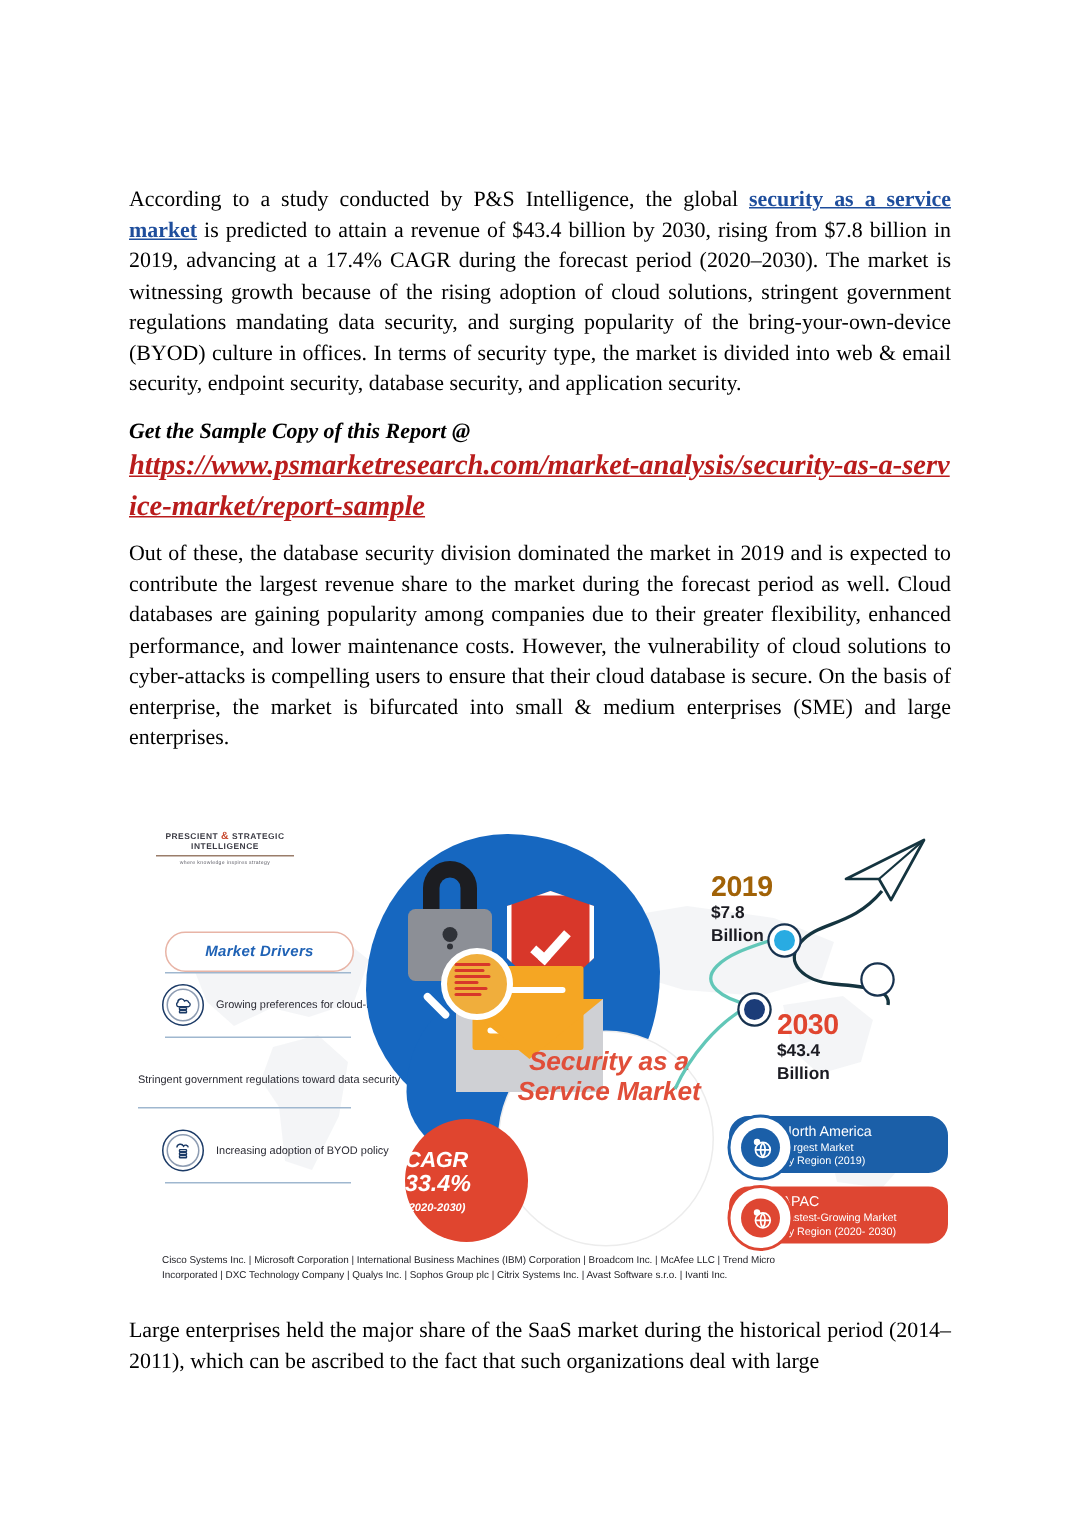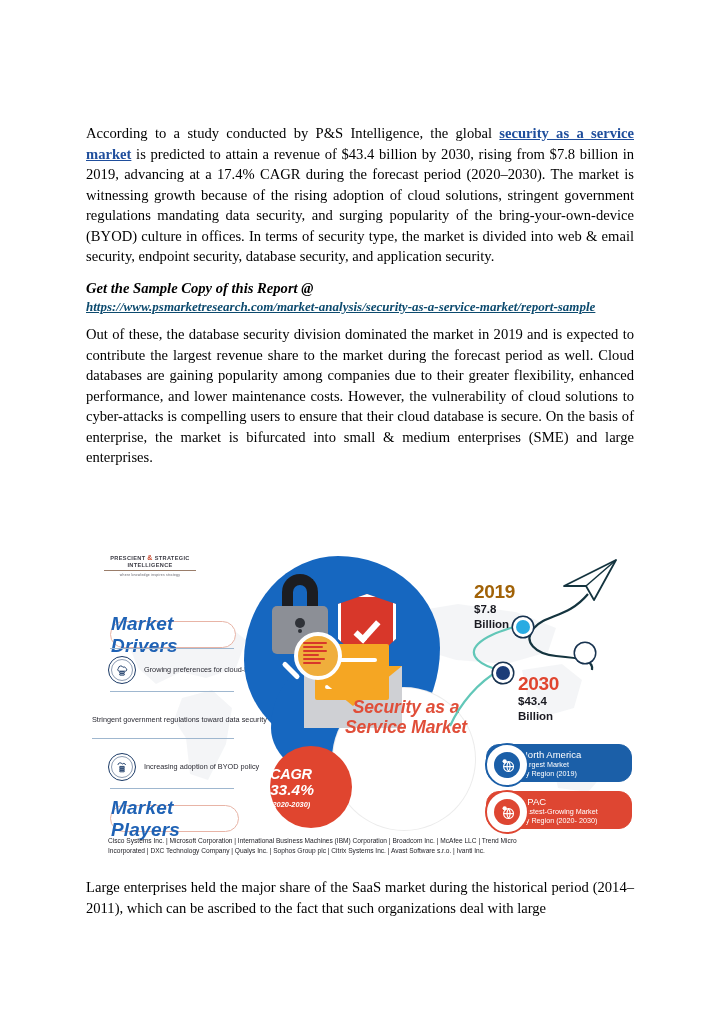--- a/index.html
+++ b/index.html
@@ -37,22 +37,22 @@
 
   a.inline-link, .inline-link {
     color:#1F4E9C;
     text-decoration:underline;
     font-weight:bold;
   }
   .sample-label {
     font-size:14.6px; font-weight:bold; font-style:italic; line-height:1.405;
   }
   .sample-url {
-    font-size:13px; font-weight:bold; font-style:italic; line-height:1.405;
-    color:#0c4a6e; text-decoration:underline; word-break:break-all; display:block;
+    font-size:19px; font-weight:bold; font-style:italic; line-height:1.405;
+    color:#b91c1c; text-decoration:underline; word-break:break-all; display:block;
   }
 
   
   .info {
     position:absolute; left:86px; top:548px; width:548px; height:320px;
     background:#ffffff; overflow:hidden;
     font-family:"Liberation Sans", sans-serif;
   }
   .map-bg {
     position:absolute; left:0; top:0; width:548px; height:320px;
@@ -71,21 +71,21 @@
   .logo-rule { height:1px; background:#9a7d6a; margin:2px 0 1.5px 0; }
   .logo-tag { font-size:3.4px; color:#5d5d66; letter-spacing:0.25px; }
 
   .pill {
     position:absolute;
     border:1.2px solid #e8b4a6;
     border-radius:14px;
     background:#ffffff;
     color:#1F62B5;
     font-weight:bold; font-style:italic;
-    font-size:19px;
+    font-size:10px;
     display:flex; align-items:center; justify-content:center;
     letter-spacing:0.2px;
   }
   #pill-drivers { left:24px; top:73px; width:124px; height:25px; }
   #pill-players { left:24px; top:257px; width:127px; height:25px; }
 
   .driver {
     position:absolute; display:flex; align-items:center;
   }
   .driver .dtext {
@@ -282,21 +282,20 @@
         <span>PRESCIENT</span>
         <span class="logo-amp">&amp;</span>
         <span>STRATEGIC</span>
       </div>
       <div class="logo-l2">INTELLIGENCE</div>
       <div class="logo-rule"></div>
       <div class="logo-tag">where knowledge inspires strategy</div>
     </div>
 
     <div class="pill" id="pill-drivers">Market Drivers</div>
-    <div class="pill" id="pill-players">Market Players</div>
 
     <div class="hline" style="left:24px; top:100px; width:124px;"></div>
     <div class="hline" style="left:24px; top:143px; width:124px;"></div>
     <div class="hline" style="left:6px;  top:190px; width:142px;"></div>
     <div class="hline" style="left:24px; top:240px; width:124px;"></div>
 
     <div class="driver d1">
       <div class="circ">
         <div class="inner">
           <svg width="14" height="14" viewBox="0 0 24 24" fill="none" stroke="#1b3a66" stroke-width="1.6">

